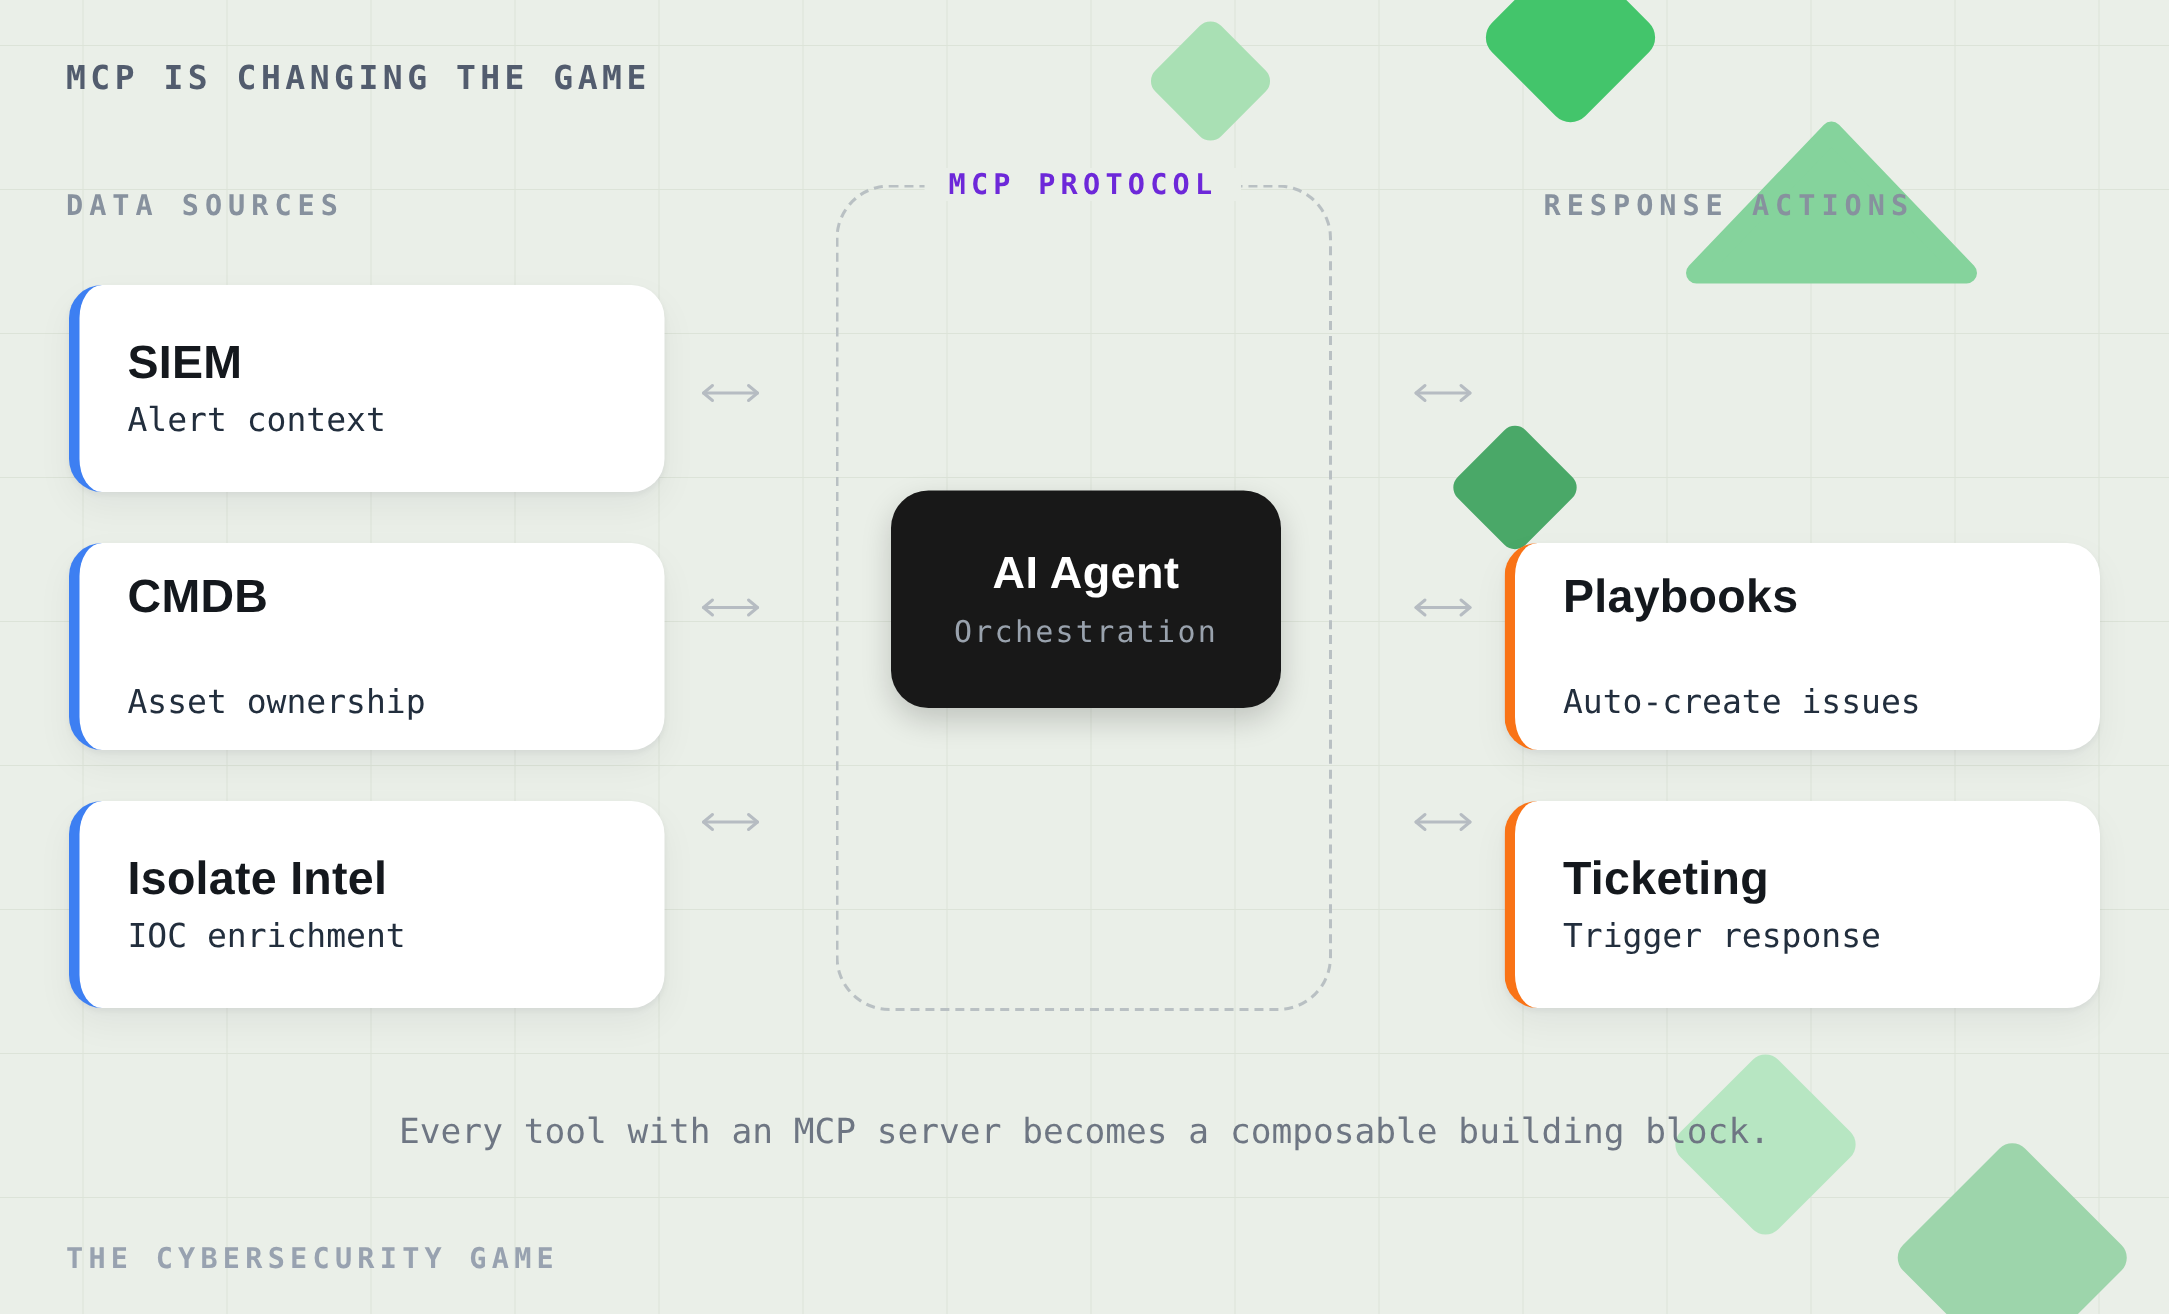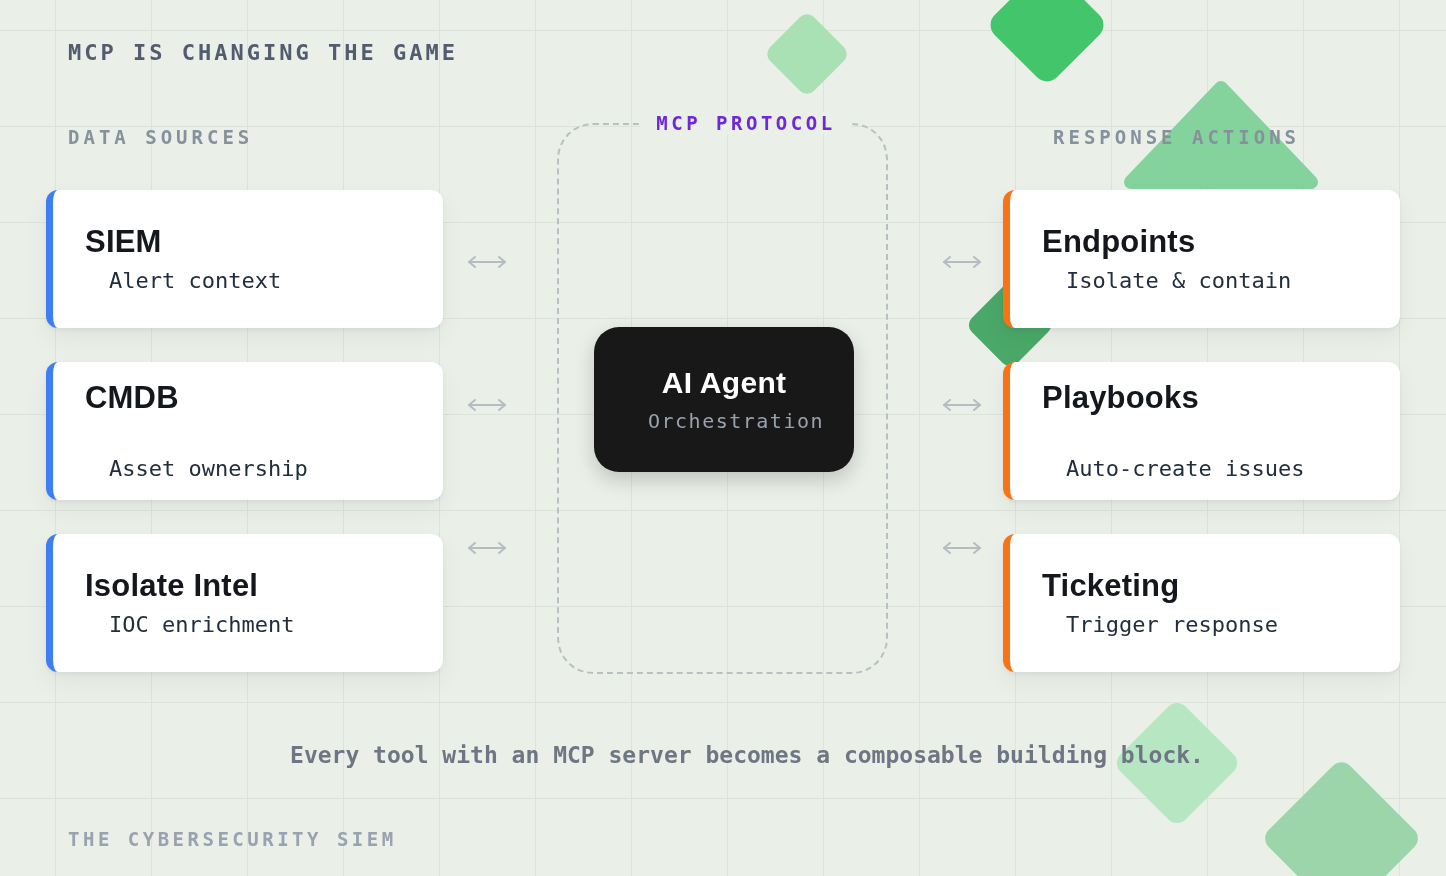--- a/index.html
+++ b/index.html
@@ -9,21 +9,21 @@
   .canvas {
     position:relative; width:1446px; height:876px; overflow:hidden;
     background-color:#eaefe8;
     background-image:
       linear-gradient(to right, #dce3d8 1px, transparent 1px),
       linear-gradient(to bottom, #dce3d8 1px, transparent 1px);
     background-size:96px 96px;
     background-position:55px 30px;
   }
 
-  .mono { font-family:"DejaVu Sans Mono","Liberation Mono",monospace;margin-left:24px; }
+  .mono { font-family:"DejaVu Sans Mono","Liberation Mono",monospace; }
 
   
   .shape { position:absolute; z-index:1; }
   .diamond { transform:rotate(45deg); }
   .d-top-light   { left:776px;  top:23px;   width:62px;  height:62px;  border-radius:10px; background:#a9e0b4; }
   .d-top-dark    { left:1003px; top:-19px;  width:88px;  height:88px;  border-radius:14px; background:#43c56b; }
   .d-mid-green   { left:978px;  top:293px;  width:64px;  height:64px;  border-radius:10px; background:#4aa868; }
   .d-bot-light   { left:1131px; top:717px;  width:92px;  height:92px;  border-radius:12px; background:#b7e6c2; }
   .d-bot-medium  { left:1284px; top:781px;  width:115px; height:115px; border-radius:12px; background:#9dd5ab; }
   .tri-wrap      { left:1123px; top:80px; }
@@ -36,21 +36,21 @@
   .col-label {
     position:absolute; top:126px; z-index:4;
     font-size:19px; font-weight:bold; letter-spacing:4px; color:#87919e;
   }
   .col-label.left  { left:44px; }
   .col-label.right { left:1029px; }
 
   
   .card {
     position:absolute; z-index:3; width:397px; height:138px;
-    background:#ffffff; border-radius:12px;
+    background:#ffffff; border-radius:22px;
     display:flex; flex-direction:column; justify-content:center;
     padding-left:32px; gap:9px;
     box-shadow:0 2px 4px rgba(16,24,40,.05), 0 10px 24px rgba(16,24,40,.05);
   }
   .card.blue   { left:46px;   border-left:7px solid #3d7ff2; }
   .card.orange { left:1003px; border-left:7px solid #f97316; }
   .row-1 { top:190px; } .row-2 { top:362px;gap:41px; } .row-3 { top:534px; }
   .card-title { font-size:31px; font-weight:bold; color:#14181d; line-height:1.1; letter-spacing:.2px; }
   .card-sub   { font-size:22px; color:#222e3d; }
 
@@ -74,21 +74,21 @@
     background:#181818; border-radius:25px;
     display:flex; flex-direction:column; align-items:center; justify-content:center; gap:9px;
     box-shadow:0 8px 20px rgba(0,0,0,.18);
   }
   .agent-title { font-size:30px; font-weight:bold; color:#ffffff; letter-spacing:.3px; }
   .agent-sub   { font-size:20px; color:#99a2ad; letter-spacing:1.5px; }
 
   
   .tagline {
     position:absolute; z-index:4; left:0; top:742px; width:1446px; text-align:center;
-    font-size:23px; color:#6e7683;font-weight:bold;
+    font-size:23px; color:#6e7683;
   }
   .footer-brand {
     position:absolute; z-index:4; left:44px; top:828px;
     font-size:19px; font-weight:bold; letter-spacing:3.5px; color:#98a2b0;
   }
 </style>
 </head>
 <body>
 
 <div class="canvas">
@@ -114,24 +114,20 @@
   </div>
   <div class="card blue row-2">
     <div class="card-title">CMDB</div>
     <div class="card-sub mono">Asset ownership</div>
   </div>
   <div class="card blue row-3">
     <div class="card-title">Isolate Intel</div>
     <div class="card-sub mono">IOC enrichment</div>
   </div>
 
-  <div class="card orange row-1">
-    <div class="card-title">Endpoints</div>
-    <div class="card-sub mono">Isolate &amp; contain</div>
-  </div>
   <div class="card orange row-2">
     <div class="card-title">Playbooks</div>
     <div class="card-sub mono">Auto-create issues</div>
   </div>
   <div class="card orange row-3">
     <div class="card-title">Ticketing</div>
     <div class="card-sub mono">Trigger response</div>
   </div>
 
   <svg class="arrow" style="left:465px; top:253px;" viewBox="0 0 44 18">
@@ -179,15 +175,15 @@
 
   <div class="protocol-box"></div>
   <div class="protocol-label mono">MCP PROTOCOL</div>
 
   <div class="agent-box">
     <div class="agent-title">AI Agent</div>
     <div class="agent-sub mono">Orchestration</div>
   </div>
 
   <div class="tagline mono">Every tool with an MCP server becomes a composable building block.</div>
-  <div class="footer-brand mono">THE CYBERSECURITY SIEM</div>
+  <div class="footer-brand mono">THE CYBERSECURITY GAME</div>
 
 </div>
 
 </body></html>

